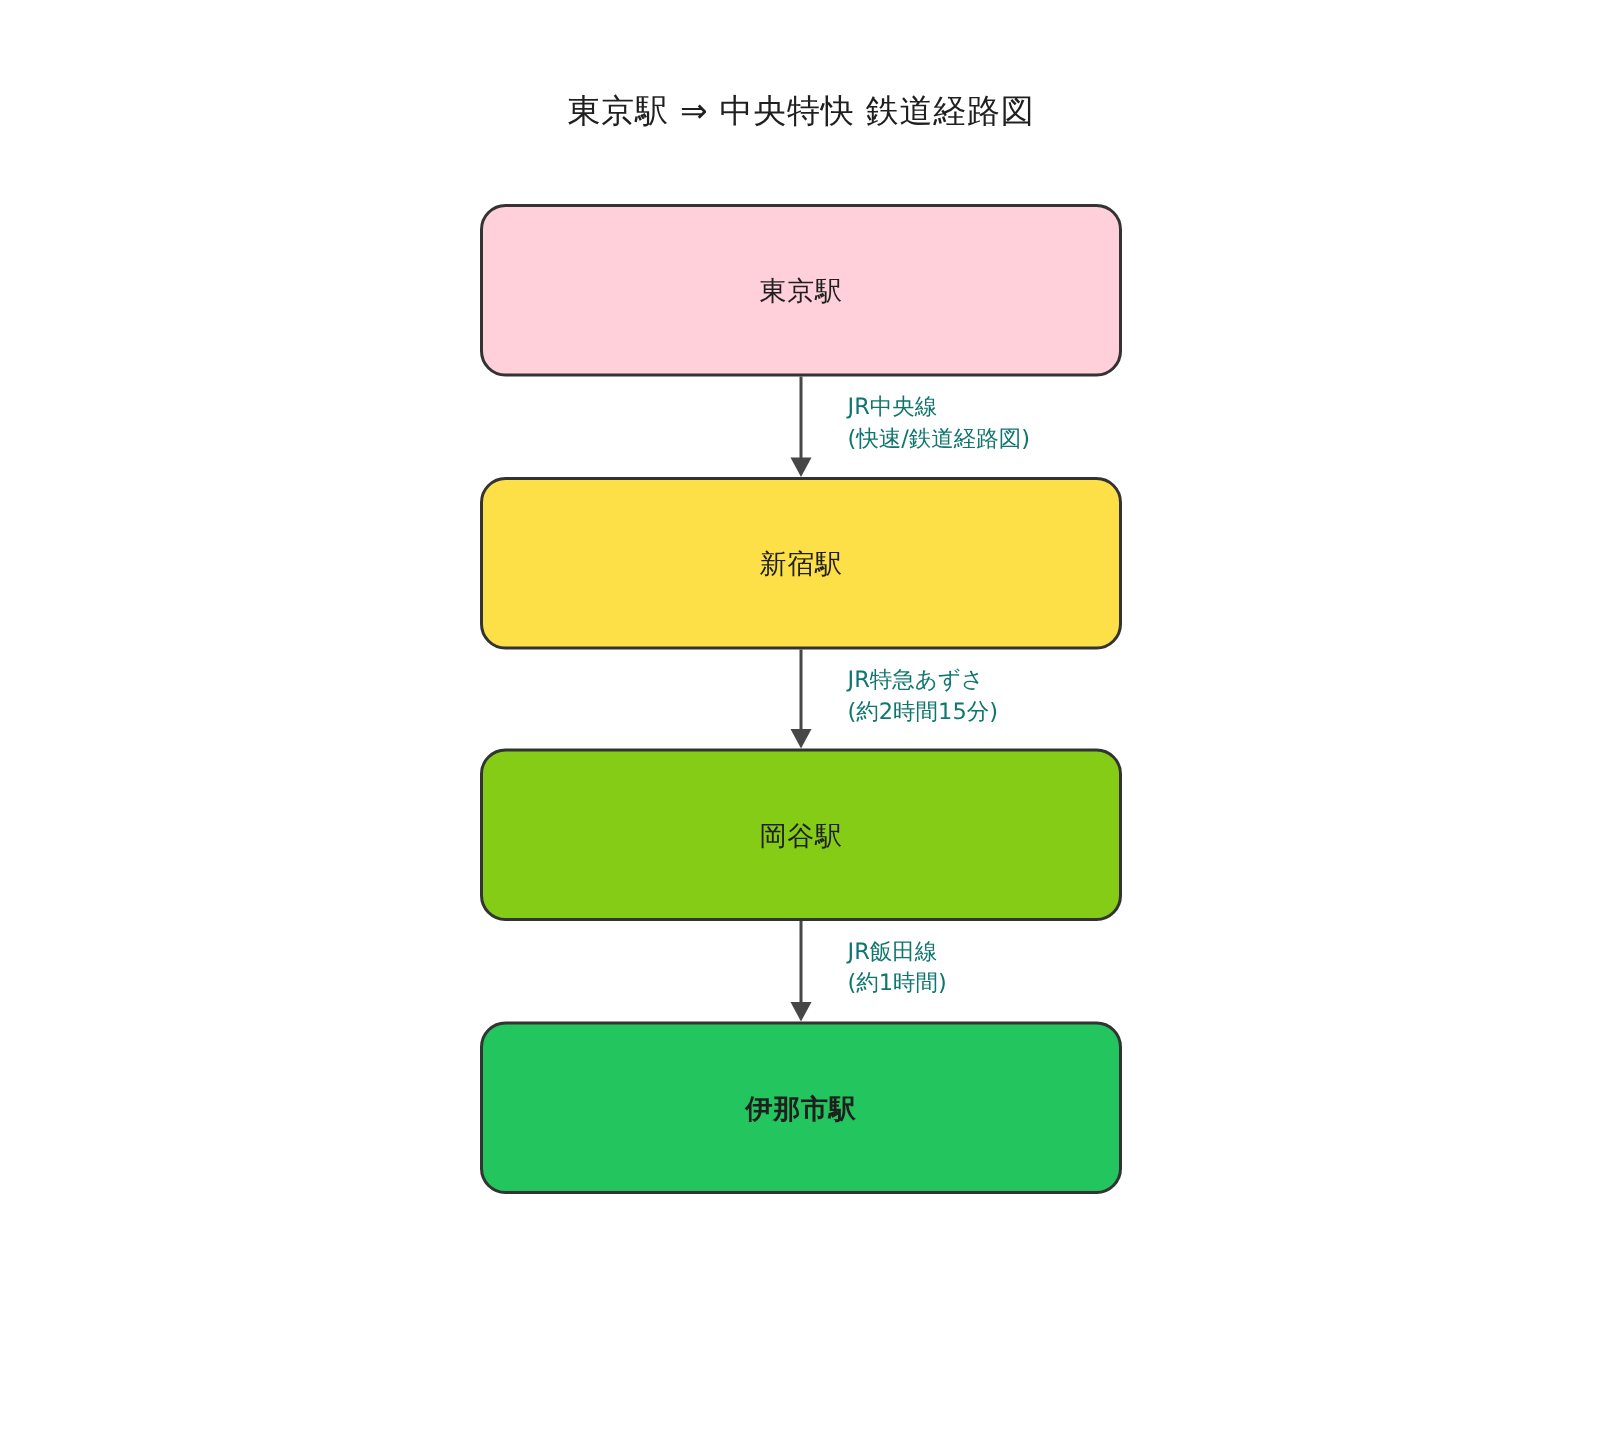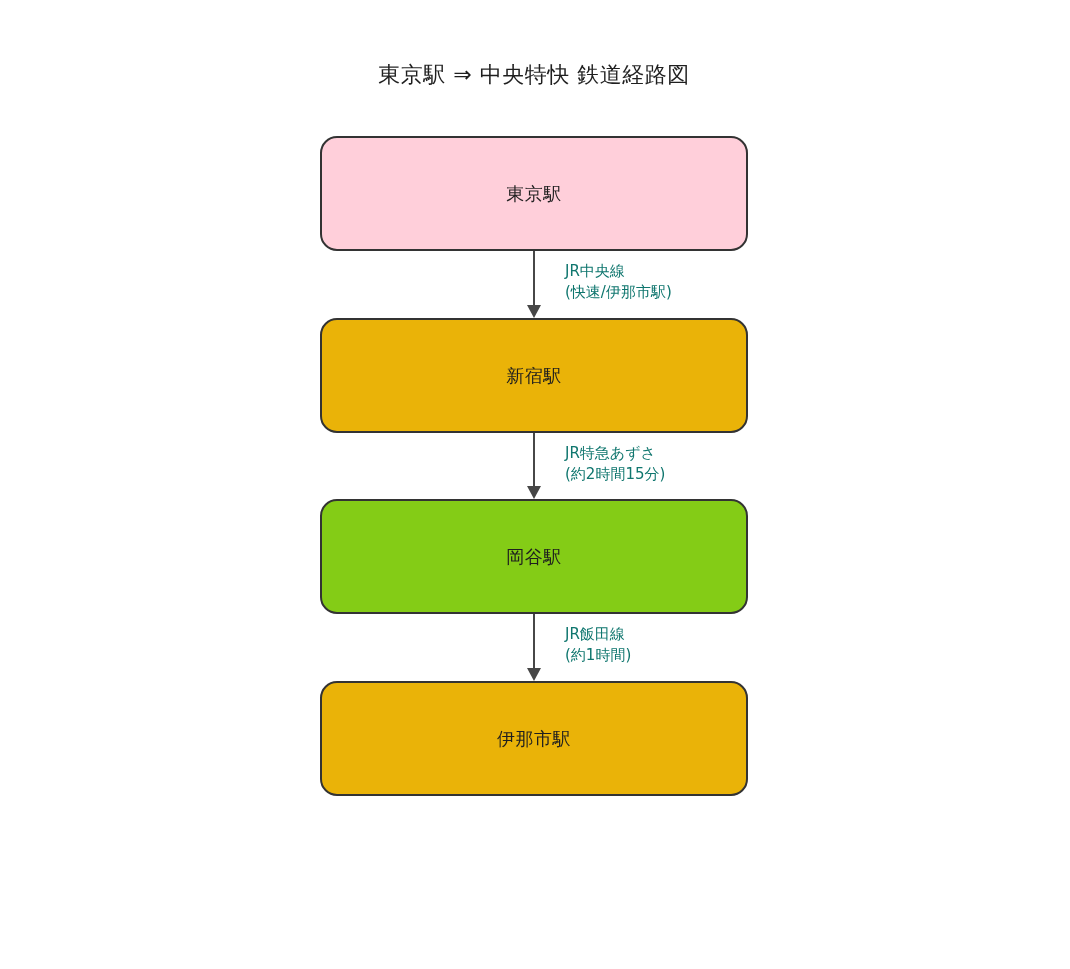--- a/index.html
+++ b/index.html
@@ -92,25 +92,25 @@
 
   <div class="node node-0" style="background-color: rgb(255, 207, 218);">
     <span class="node-label">東京駅</span>
   </div>
 
   <div class="edge edge-0">
     <div class="edge-line"></div>
     <div class="edge-arrowhead"></div>
     <div class="edge-label">
       <div>JR中央線</div>
-      <div>(快速/伊那市駅)</div>
+      <div>(快速/鉄道経路図)</div>
     </div>
   </div>
 
-  <div class="node node-1" style="background-color: #eab308;">
+  <div class="node node-1" style="background-color: #fde047;">
     <span class="node-label">新宿駅</span>
   </div>
 
   <div class="edge edge-1">
     <div class="edge-line"></div>
     <div class="edge-arrowhead"></div>
     <div class="edge-label">
       <div>JR特急あずさ</div>
       <div>(約2時間15分)</div>
     </div>
@@ -122,17 +122,17 @@
 
   <div class="edge edge-2">
     <div class="edge-line"></div>
     <div class="edge-arrowhead"></div>
     <div class="edge-label">
       <div>JR飯田線</div>
       <div>(約1時間)</div>
     </div>
   </div>
 
-  <div class="node node-3" style="background-color: #eab308;">
+  <div class="node node-3" style="background-color: #22c55e; font-weight: bold;">
     <span class="node-label">伊那市駅</span>
   </div>
 
 </div>
 
 </body></html>

